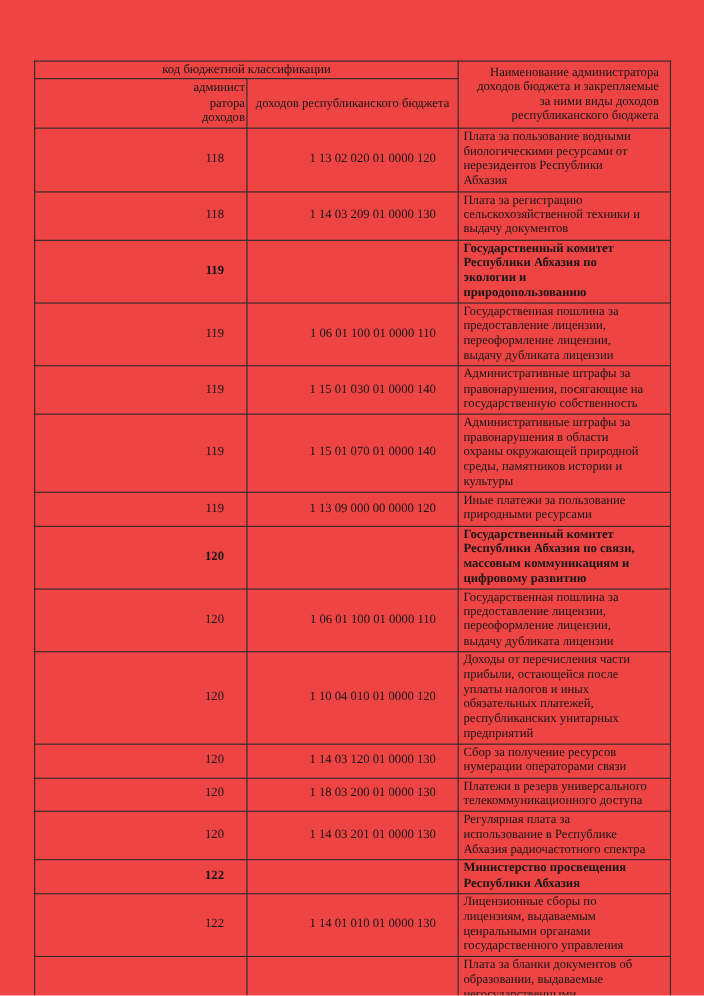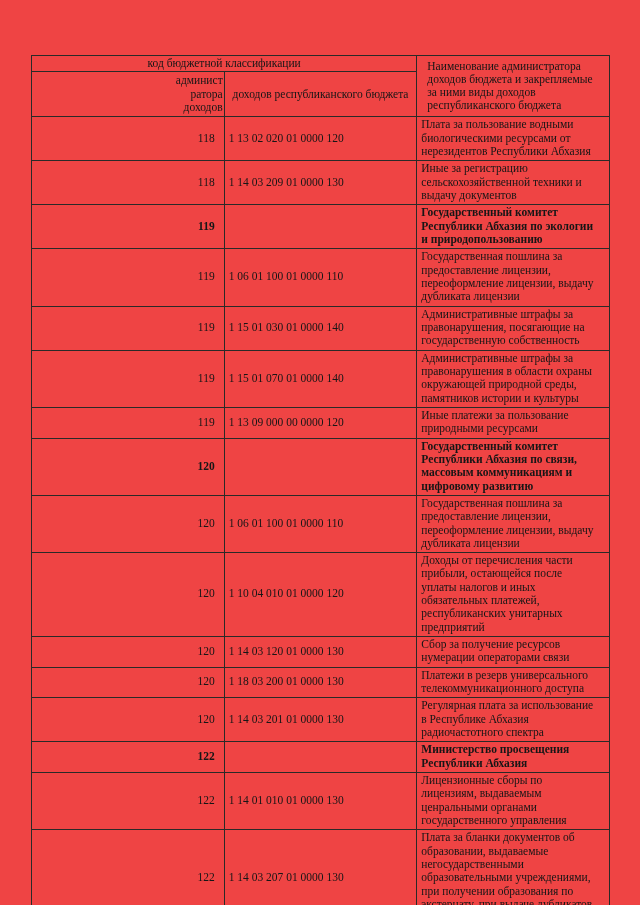--- a/index.html
+++ b/index.html
@@ -23,43 +23,43 @@
     top: 55px;
     width: 579px;
     border-collapse: collapse;
     font-size: 11.5px;
     line-height: 1.16;
     table-layout: fixed;
   }
   .budget-table th,
   .budget-table td {
     border: 1px solid #2a2a28;
-    padding: 1px 9px 2px 4px;
+    padding: 1px 20px 2px 4px;
     vertical-align: middle;
     font-weight: normal;
   }
   .budget-table th.group-header {
     text-align: center;
     padding: 1px 2px;
   }
   .budget-table th.name-header {
-    text-align: left;
+    text-align: right;
     padding: 2px 10px;
   }
   .budget-table th.admin-header {
     text-align: right;
     white-space: pre-line;
     padding: 2px 1px;
   }
   .budget-table th.kbk-header {
     text-align: center;
     padding: 2px 6px;
   }
   .col-code  { width: 42px;  text-align: right; }
-  .col-kbk   { width: 138px; text-align: left; white-space: nowrap; }
+  .col-kbk   { width: 138px; text-align: right; white-space: nowrap; }
   .col-name  { text-align: left; }
   tr.section td.col-code,
   tr.section td.col-name {
     font-weight: bold;
   }
 </style>
 </head>
 <body>
 
 <div class="page">
@@ -78,21 +78,21 @@
     </thead>
     <tbody>
         <tr>
           <td class="col-code">118</td>
           <td class="col-kbk">1 13 02 020 01 0000 120</td>
           <td class="col-name">Плата за пользование водными биологическими ресурсами от нерезидентов Республики Абхазия</td>
         </tr>
         <tr>
           <td class="col-code">118</td>
           <td class="col-kbk">1 14 03 209 01 0000 130</td>
-          <td class="col-name">Иные за регистрацию сельскохозяйственной техники и выдачу документов</td>
+          <td class="col-name">Плата за регистрацию сельскохозяйственной техники и выдачу документов</td>
         </tr>
         <tr class="section">
           <td class="col-code">119</td>
           <td class="col-kbk"></td>
           <td class="col-name">Государственный комитет Республики Абхазия по экологии и природопользованию</td>
         </tr>
         <tr>
           <td class="col-code">119</td>
           <td class="col-kbk">1 06 01 100 01 0000 110</td>
           <td class="col-name">Государственная пошлина за предоставление лицензии, переоформление лицензии, выдачу дубликата лицензии</td>

